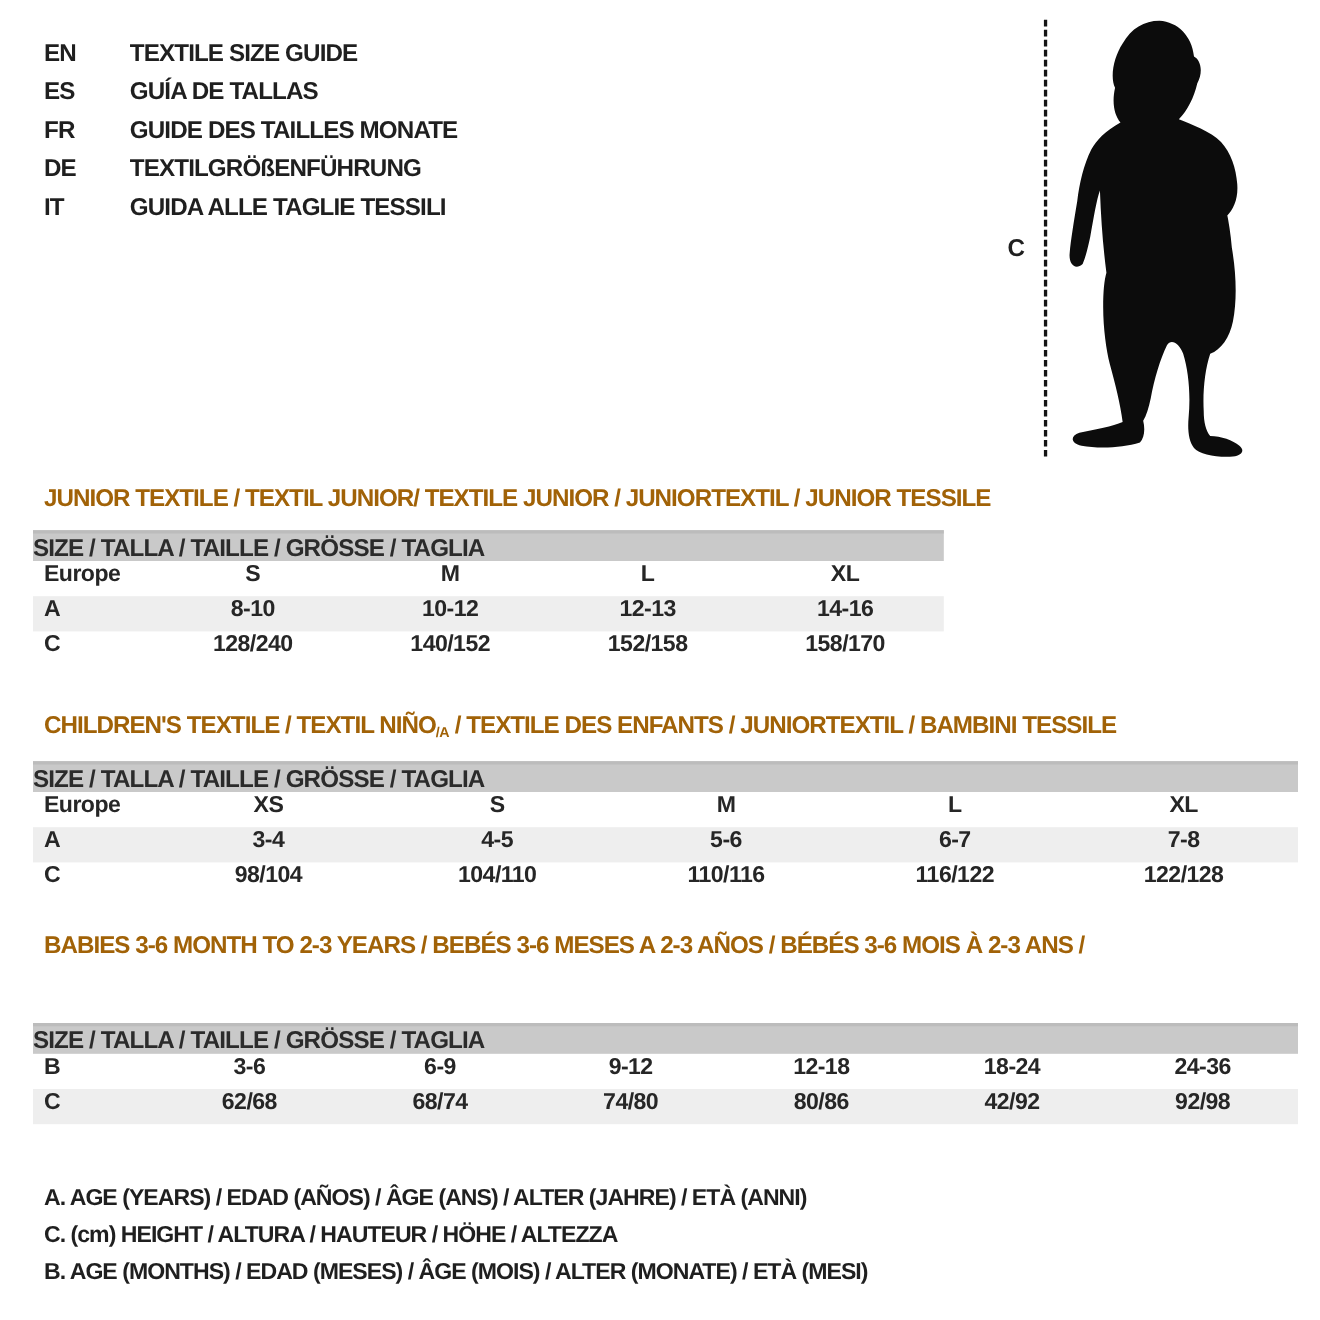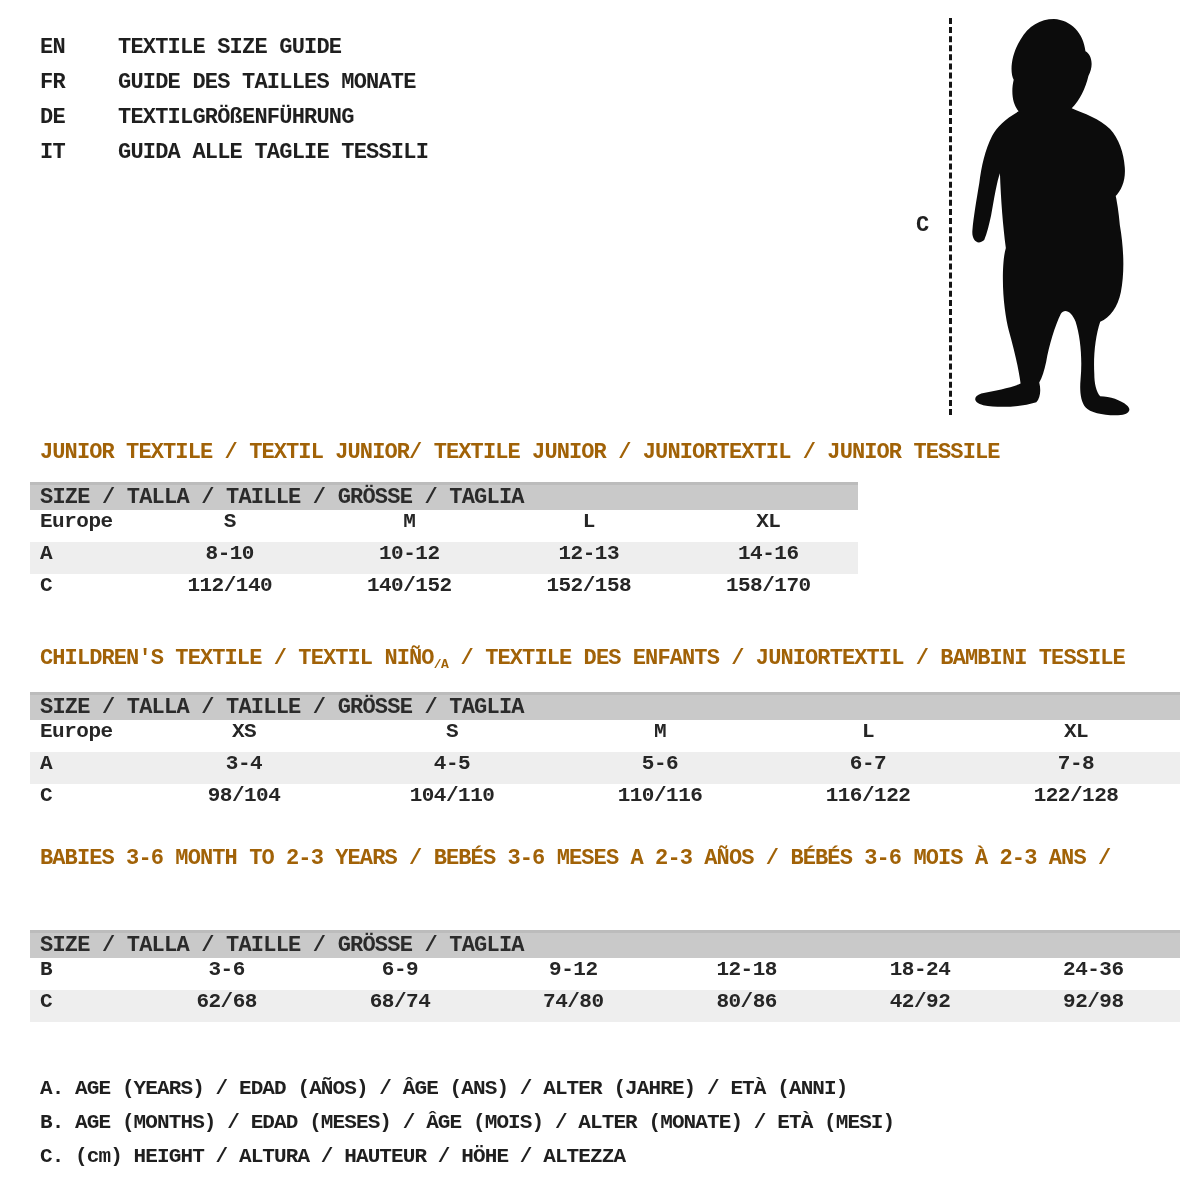--- a/index.html
+++ b/index.html
@@ -1,18 +1,18 @@
 <!DOCTYPE html>
 <html><head>
 <meta charset="utf-8">
 <style>
   html,body{margin:0;padding:0;background:#ffffff;}
   .page{
     position:relative;width:1200px;height:1200px;background:#ffffff;overflow:hidden;
-    font-family:Liberation Mono, monospace;font-weight:bold;color:#1f1f1f;
+    font-family:Liberation Sans, sans-serif;font-weight:bold;color:#1f1f1f;
   }
   
   .lang{position:absolute;left:40px;top:30px;}
   .lang-row{display:flex;height:35px;align-items:center;font-size:22px;letter-spacing:-0.8px;white-space:nowrap;}
   .lang-code{width:78px;flex:0 0 78px;}
   
   .fig-line{position:absolute;left:949px;top:18px;height:397px;width:0;border-left:3px dashed #141414;}
   .fig-c{position:absolute;left:916px;top:213px;font-size:22px;}
   .fig-svg{position:absolute;left:968px;top:14px;}
   
@@ -22,39 +22,43 @@
   #t3-title-1{left:40px;top:846px;}
   #t3-title-2{left:40px;top:881px;}
   .sub{font-size:13px;vertical-align:-4px;letter-spacing:-0.5px;}
   
   .table{position:absolute;left:30px;}
   #table1{top:482px;width:828px;}
   #table2{top:692px;width:1150px;}
   #table3{top:930px;width:1150px;}
   .thead{
     height:25px;background:#c9c9c9;border-top:3px solid #bcbcbc;
-    display:flex;align-items:center;padding-left:10px;
+    display:flex;align-items:center;padding-left:0;
     font-size:22px;letter-spacing:-0.8px;color:#2b2b2b;white-space:nowrap;
   }
   .trow{display:flex;height:32px;align-items:flex-start;font-size:21px;letter-spacing:-0.5px;color:#262626;}
   .trow.alt{background:#eeeeee;}
   .tlabel{width:100px;flex:0 0 100px;padding-left:10px;}
   .tval{flex:1;text-align:center;}
   
   .legend{position:absolute;left:40px;top:1072px;font-size:21px;letter-spacing:-0.9px;line-height:34px;white-space:nowrap;}
 </style>
 </head>
 <body>
 
 <div class="page">
 
   <div class="lang">
     <div class="lang-row">
       <span class="lang-code">EN</span>
       <span>TEXTILE SIZE GUIDE</span>
+    </div>
+    <div class="lang-row">
+      <span class="lang-code">ES</span>
+      <span>GUÍA DE TALLAS</span>
     </div>
     <div class="lang-row">
       <span class="lang-code">FR</span>
       <span>GUIDE DES TAILLES MONATE</span>
     </div>
     <div class="lang-row">
       <span class="lang-code">DE</span>
       <span>TEXTILGRÖßENFÜHRUNG</span>
     </div>
     <div class="lang-row">
@@ -94,21 +98,21 @@
     </div>
     <div class="trow alt">
       <span class="tlabel">A</span>
       <span class="tval">8-10</span>
       <span class="tval">10-12</span>
       <span class="tval">12-13</span>
       <span class="tval">14-16</span>
     </div>
     <div class="trow">
       <span class="tlabel">C</span>
-      <span class="tval">112/140</span>
+      <span class="tval">128/240</span>
       <span class="tval">140/152</span>
       <span class="tval">152/158</span>
       <span class="tval">158/170</span>
     </div>
   </div>
 
   <div class="sec-title" id="t2-title"><span>CHILDREN'S TEXTILE / TEXTIL NIÑO</span><span class="sub">/A</span><span> / TEXTILE DES ENFANTS / JUNIORTEXTIL / BAMBINI TESSILE</span></div>
   <div class="table" id="table2">
     <div class="thead">SIZE / TALLA / TAILLE / GRÖSSE / TAGLIA</div>
     <div class="trow">
@@ -155,17 +159,17 @@
       <span class="tval">68/74</span>
       <span class="tval">74/80</span>
       <span class="tval">80/86</span>
       <span class="tval">42/92</span>
       <span class="tval">92/98</span>
     </div>
   </div>
 
   <div class="legend">
     <div>A. AGE (YEARS) / EDAD (AÑOS) / ÂGE (ANS) / ALTER (JAHRE) / ETÀ (ANNI)</div>
+    <div>C. (cm) HEIGHT / ALTURA / HAUTEUR / HÖHE / ALTEZZA</div>
     <div>B. AGE (MONTHS) / EDAD (MESES) / ÂGE (MOIS) / ALTER (MONATE) / ETÀ (MESI)</div>
-    <div>C. (cm) HEIGHT / ALTURA / HAUTEUR / HÖHE / ALTEZZA</div>
   </div>
 
 </div>
 
 </body></html>

